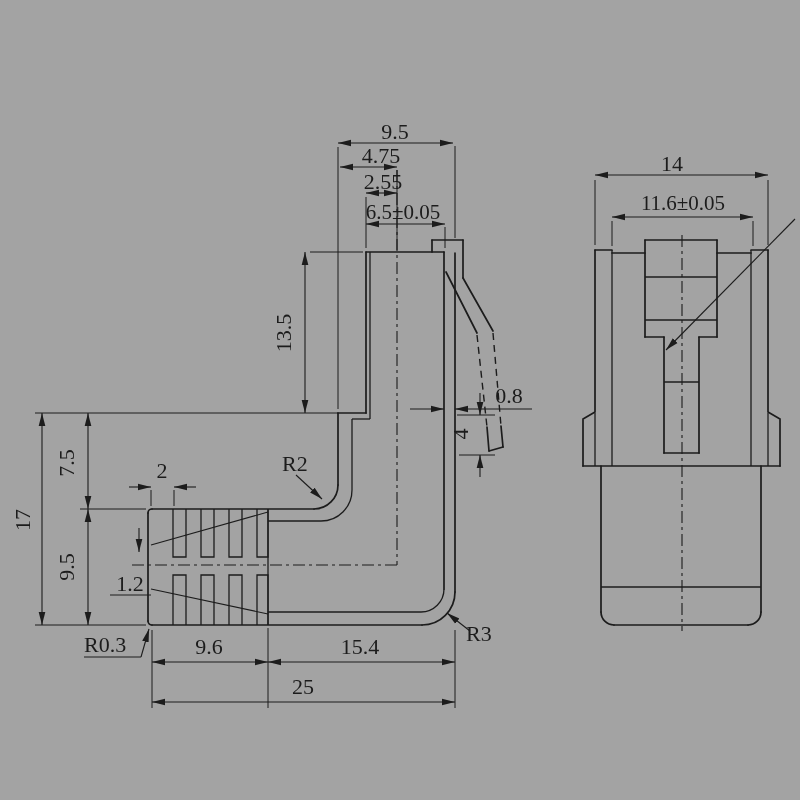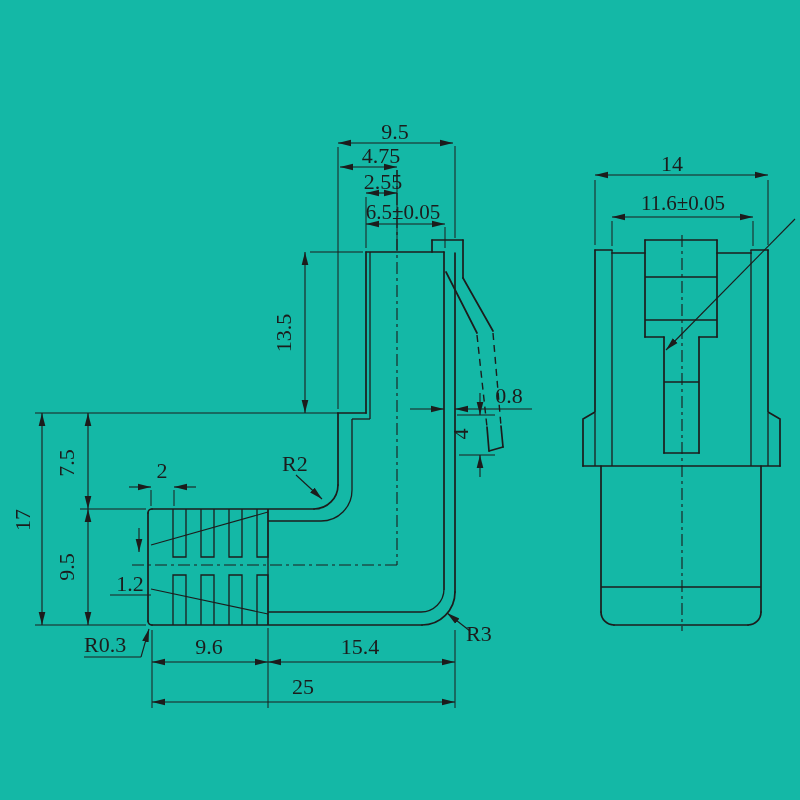--- a/index.html
+++ b/index.html
@@ -1,16 +1,16 @@
 <!DOCTYPE html>
 <html><head>
 <meta charset="utf-8">
 <style>
   html,body{margin:0;padding:0;background:#ffffff;}
-  .page{width:800px;height:800px;background:#14b8a6;position:relative;overflow:hidden;}
+  .page{width:800px;height:800px;background:#a3a3a3;position:relative;overflow:hidden;}
   svg{display:block;}
   .geo{stroke:#1c1c1c;stroke-width:1.7;fill:none;stroke-linecap:round;}
   .geo-thin{stroke:#1c1c1c;stroke-width:1.3;fill:none;}
   .hidden-line{stroke:#1c1c1c;stroke-width:1.4;fill:none;stroke-dasharray:7 5;}
   .dim{stroke:#1c1c1c;stroke-width:1.1;fill:none;}
   .ext{stroke:#1c1c1c;stroke-width:1;fill:none;}
   .cl{stroke:#1c1c1c;stroke-width:1.1;fill:none;stroke-dasharray:12 4 3 4;}
   .dimtext{font-family:"Liberation Serif","DejaVu Serif",serif;font-size:22px;fill:#1c1c1c;}
   .dimtext-sm{font-family:"Liberation Serif","DejaVu Serif",serif;font-size:21px;fill:#1c1c1c;}
   .arr{fill:#1c1c1c;}

